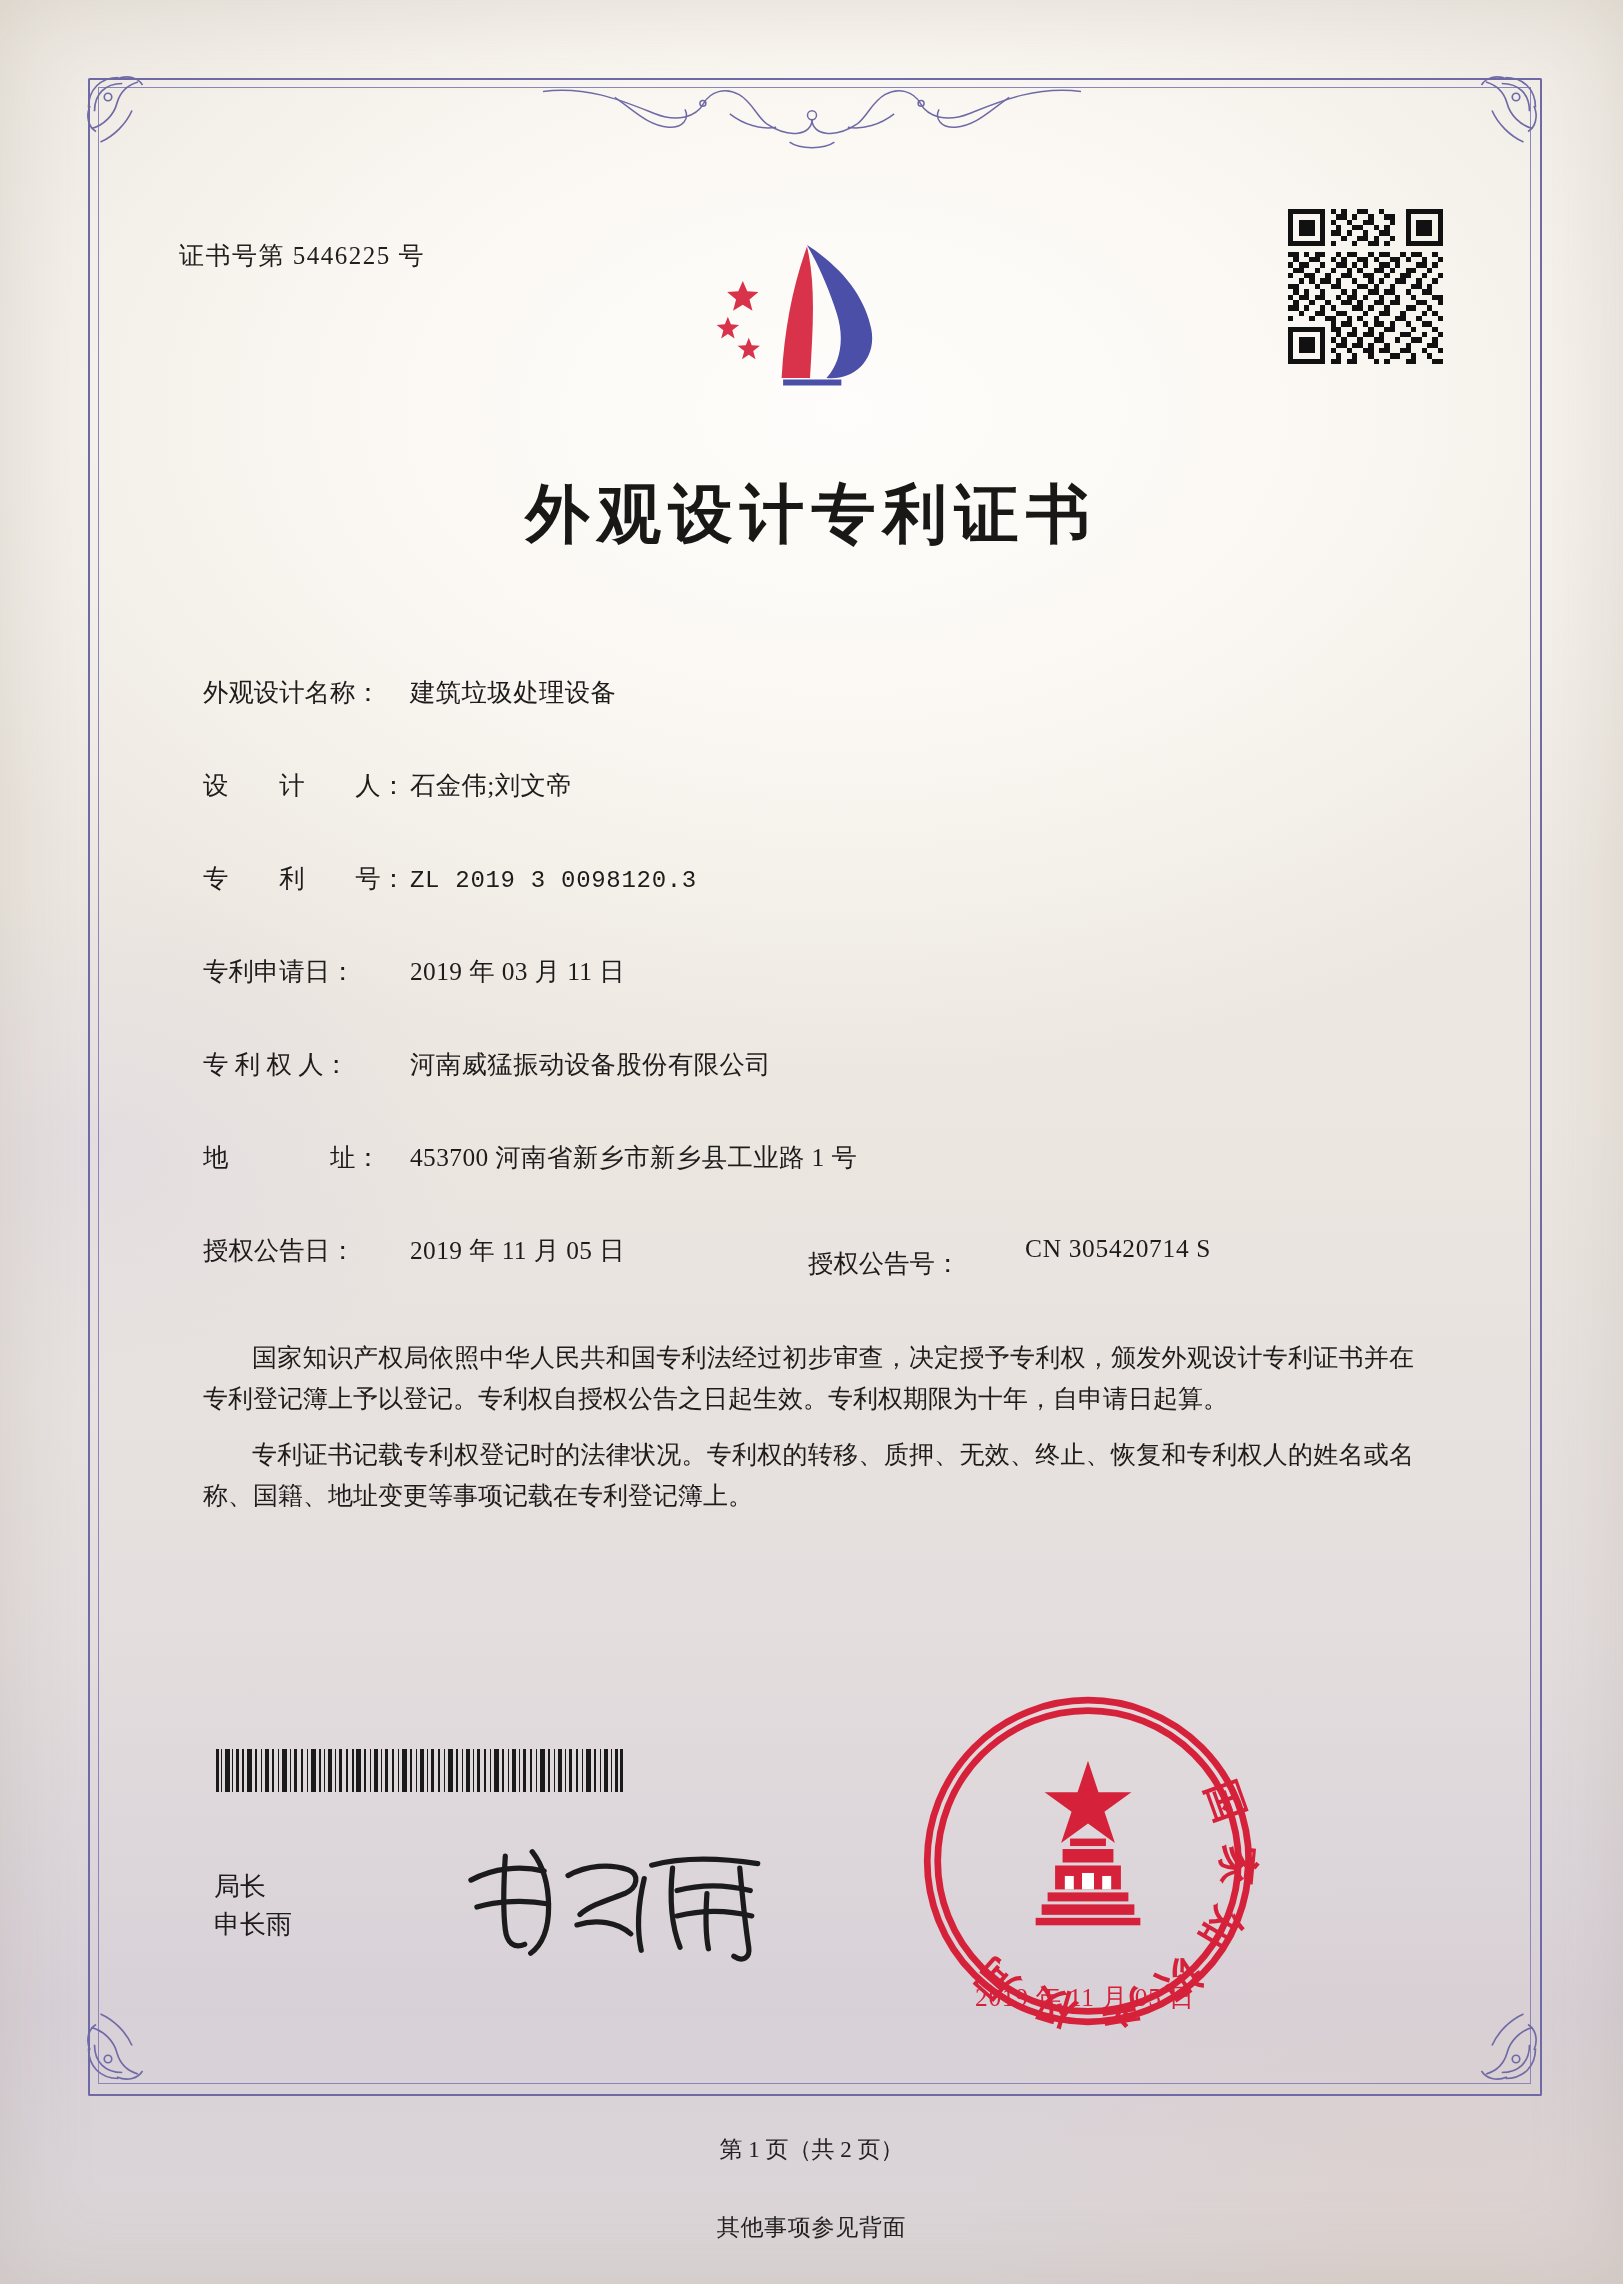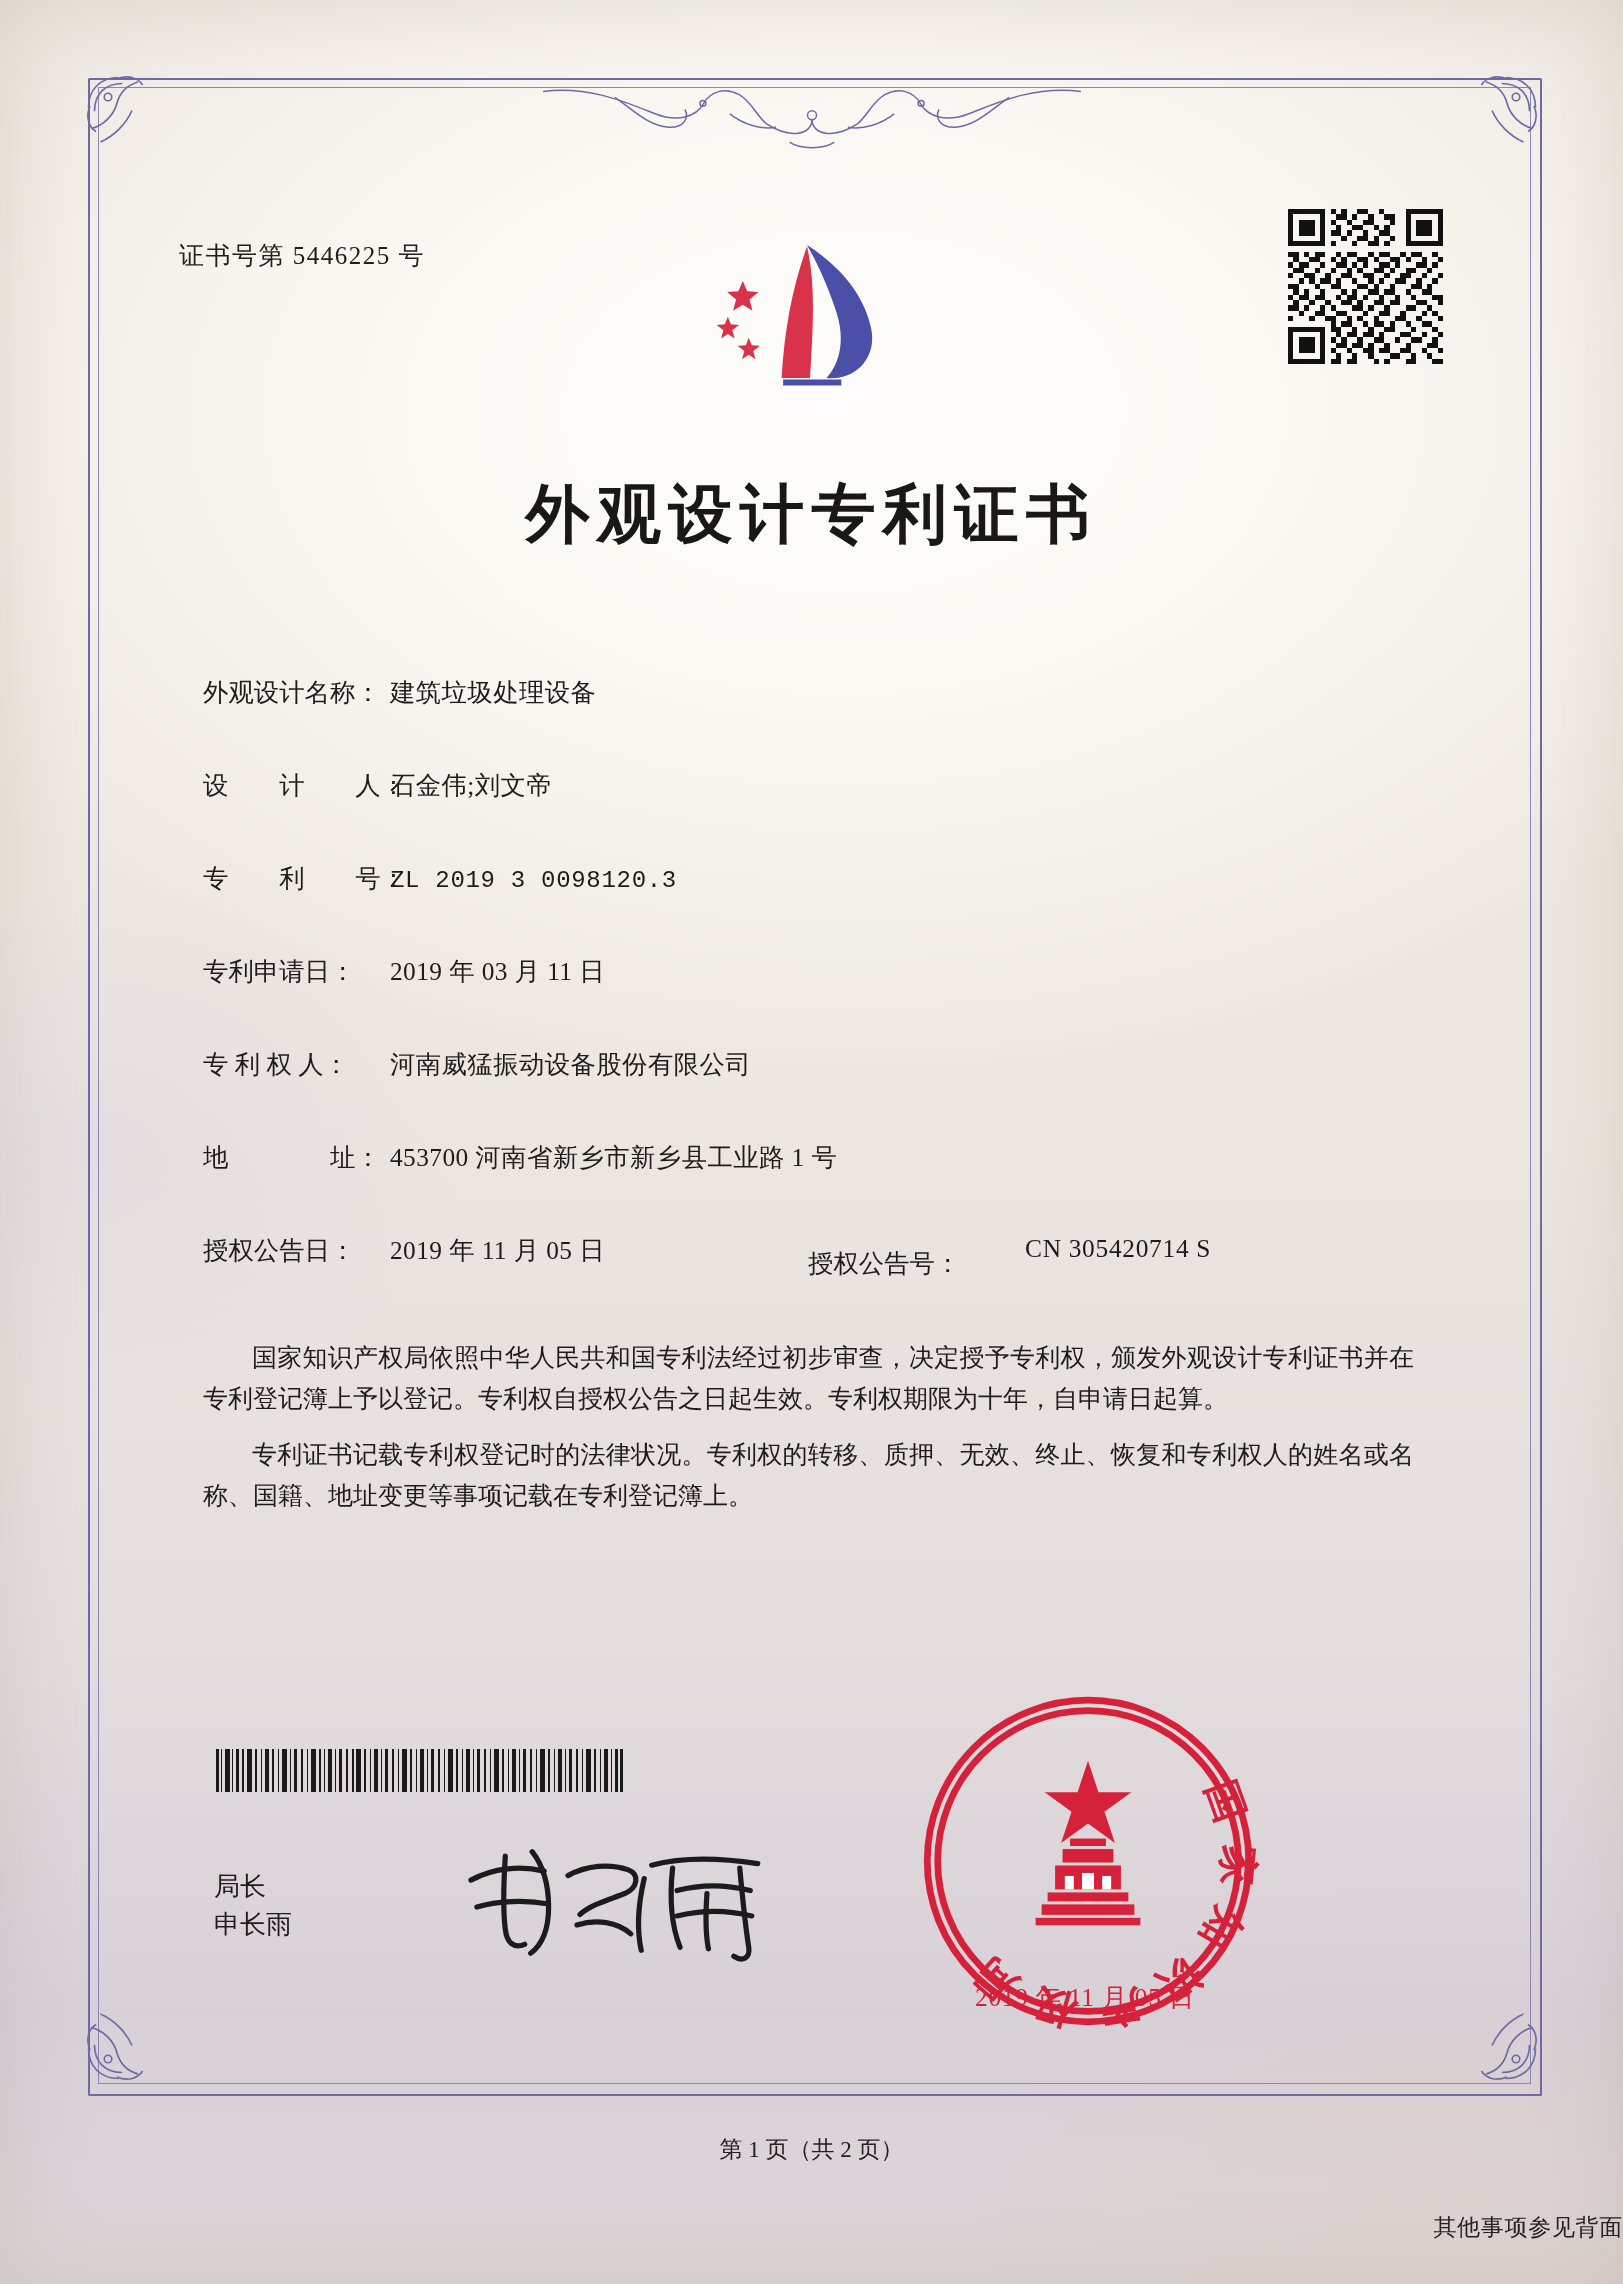--- a/index.html
+++ b/index.html
@@ -139,20 +139,21 @@
     white-space: nowrap;
   }
   .field-label {
     display: inline-block;
     width: 187px;
     letter-spacing: 0;
   }
   .field-value {
     display: inline-block;
     letter-spacing: 0.4px;
+    margin-left: 20px;
   }
   .field-value.mono {
     font-family: "Liberation Mono", "DejaVu Sans Mono", monospace;
     font-size: 24px;
     letter-spacing: 0.7px;
   }
   .field-row .second-label {
     position: absolute;
     left: 605px;
     top: 0;
@@ -237,21 +238,21 @@
     top: 2134px;
     text-align: center;
     font-size: 23px;
     color: #232120;
   }
   .footer-note {
     position: absolute;
     left: 0;
     right: 0;
     top: 2212px;
-    text-align: right;
+    text-align: center;
     font-size: 23px;
     color: #232120;
     letter-spacing: 0.7px;
   }
 </style>
 </head>
 <body>
 
 <div class="page">
 

